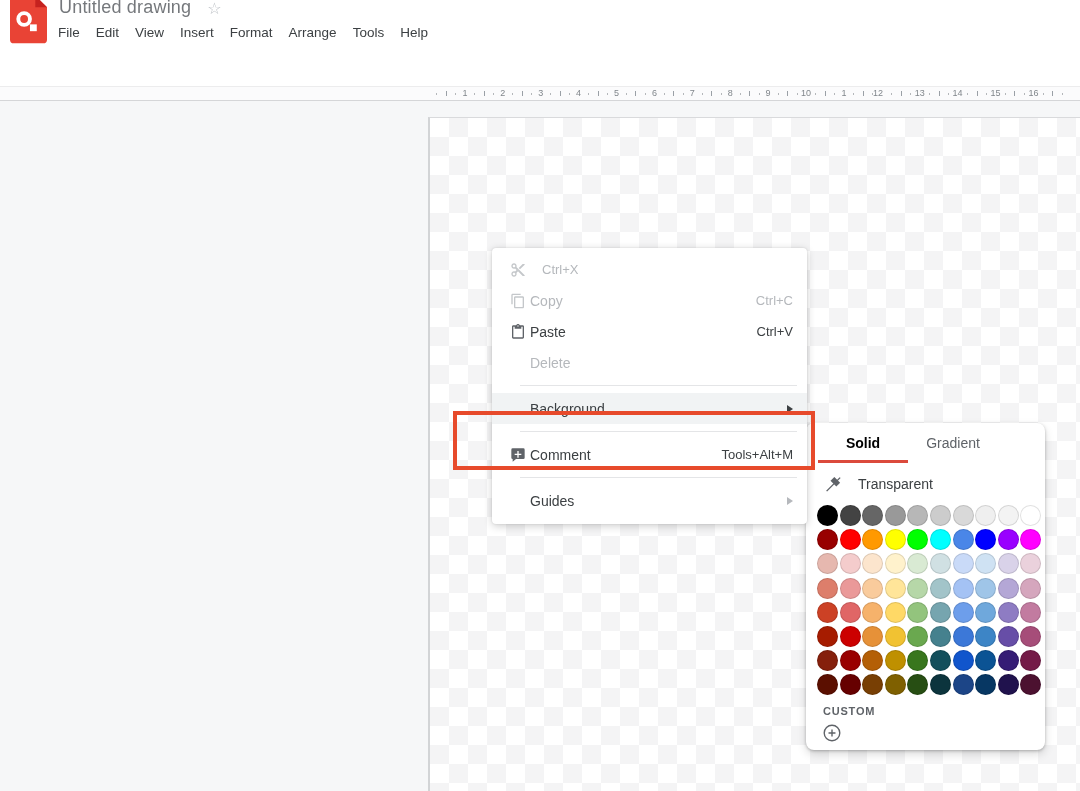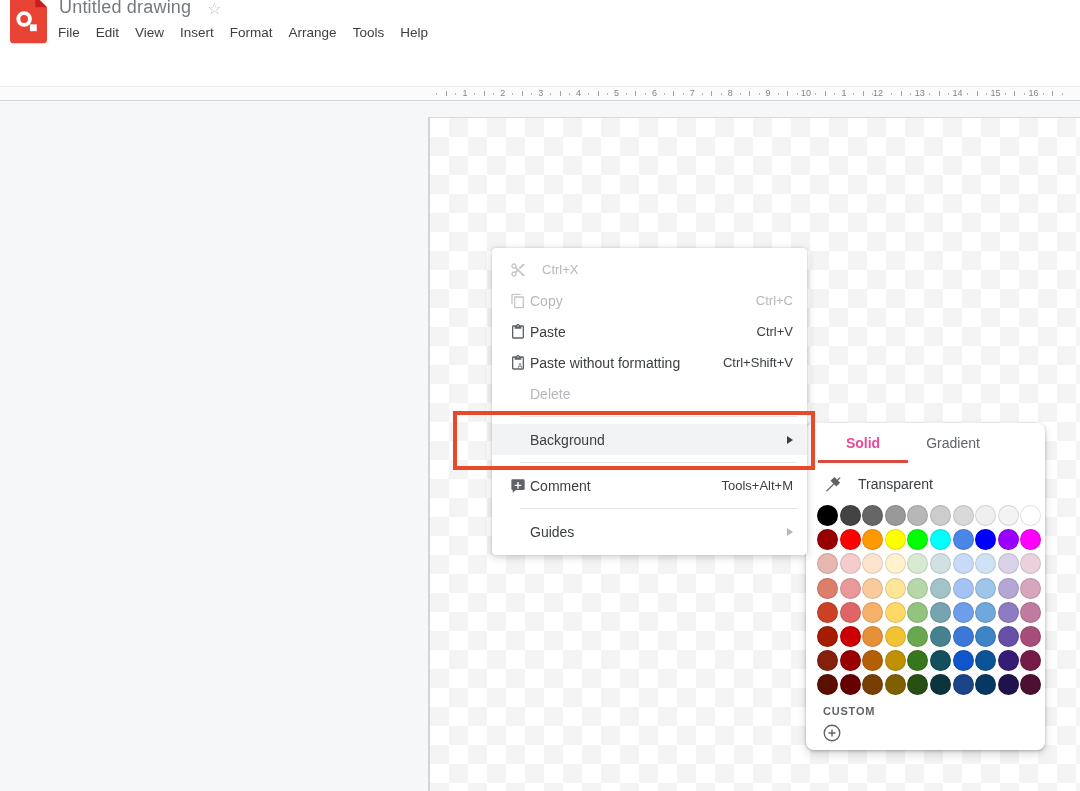--- a/index.html
+++ b/index.html
@@ -65,21 +65,21 @@
   .cm-sep{height:1px;background:#e4e5e7;margin:7px 10px 7px 28px;}
 
   
   .color-panel{position:absolute;left:806px;top:423px;width:239px;height:327px;background:#fff;
           border-radius:8px;box-shadow:0 1px 3px rgba(0,0,0,.25),0 4px 10px rgba(0,0,0,.15);
           z-index:4;box-sizing:border-box;}
   .tabs{display:flex;height:40px;padding:0 12px;}
   .tab{width:90px;height:100%;display:flex;align-items:center;justify-content:center;
        font-size:14px;color:#5f6368;box-sizing:border-box;border-bottom:3px solid transparent;
        padding-top:3px;cursor:default;}
-  .tab.active{color:#ec4899;font-weight:bold;}
+  .tab.active{color:#000000;font-weight:bold;}
   .transparent-row{display:flex;align-items:center;padding:12px 12px 10px;font-size:14px;color:#3c4043;}
   .transparent-row .icon{width:18px;height:18px;margin:0 16px 0 6px;}
   .swatch-grid{display:grid;grid-template-columns:repeat(10,21px);grid-auto-rows:21px;
                gap:3.2px 1.6px;padding-left:11px;margin-top:2px;}
   .swatch{width:21px;height:21px;border-radius:50%;box-shadow:inset 0 0 0 1px rgba(0,0,0,.12);}
   .custom-label{padding:10px 0 0 17px;font-size:11px;font-weight:bold;color:#5f6368;letter-spacing:.8px;}
   .add-custom{margin:5px 0 0 15px;width:22px;height:22px;}
 
   
   .annotation{position:absolute;left:453px;top:411px;width:362px;height:59px;box-sizing:border-box;
@@ -313,30 +313,20 @@
       <span class="cm-shortcut">Ctrl+C</span>
     </div>
     <div class="cm-item">
       <span class="icon cm-icn">
         <svg viewBox="0 0 24 24">
           <path fill="currentColor" d="M19 2h-4.18C14.4.84 13.3 0 12 0c-1.3 0-2.4.84-2.82 2H5c-1.1 0-2 .9-2 2v16c0 1.1.9 2 2 2h14c1.1 0 2-.9 2-2V4c0-1.1-.9-2-2-2zm-7 0c.55 0 1 .45 1 1s-.45 1-1 1-1-.45-1-1 .45-1 1-1zm7 18H5V4h2v3h10V4h2v16z"></path>
         </svg>
       </span>
       <span class="cm-label">Paste</span>
       <span class="cm-shortcut">Ctrl+V</span>
-    </div>
-    <div class="cm-item">
-      <span class="icon cm-icn">
-        <svg viewBox="0 0 24 24">
-          <path fill="currentColor" d="M19 2h-4.18C14.4.84 13.3 0 12 0c-1.3 0-2.4.84-2.82 2H5c-1.1 0-2 .9-2 2v16c0 1.1.9 2 2 2h14c1.1 0 2-.9 2-2V4c0-1.1-.9-2-2-2zm-7 0c.55 0 1 .45 1 1s-.45 1-1 1-1-.45-1-1 .45-1 1-1zm7 18H5V4h2v3h10V4h2v16z"></path>
-          <text x="11.5" y="19" font-size="10" font-family="Liberation Sans,sans-serif" fill="currentColor">A</text>
-        </svg>
-      </span>
-      <span class="cm-label">Paste without formatting</span>
-      <span class="cm-shortcut">Ctrl+Shift+V</span>
     </div>
     <div class="cm-item disabled">
       <span class="cm-icn spacer"></span>
       <span class="cm-label">Delete</span>
     </div>
     <div class="cm-sep"></div>
     <div class="cm-item highlighted">
       <span class="cm-icn spacer"></span>
       <span class="cm-label">Background</span>
       <span class="cm-arrow"></span>

